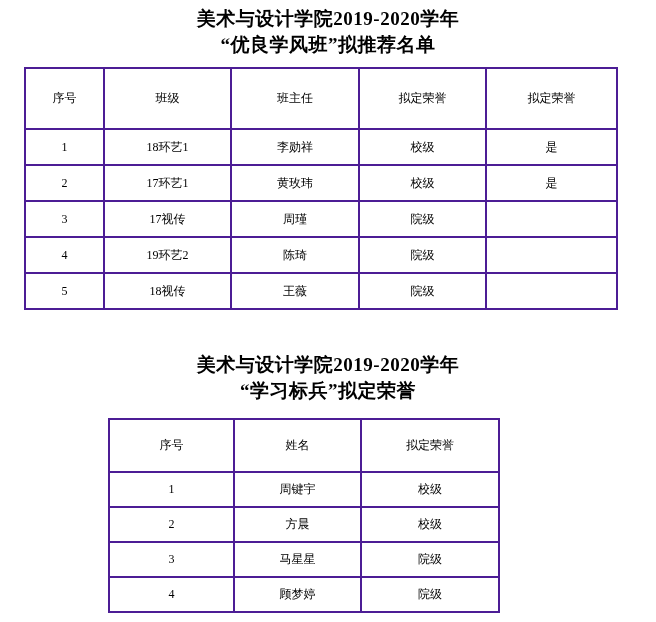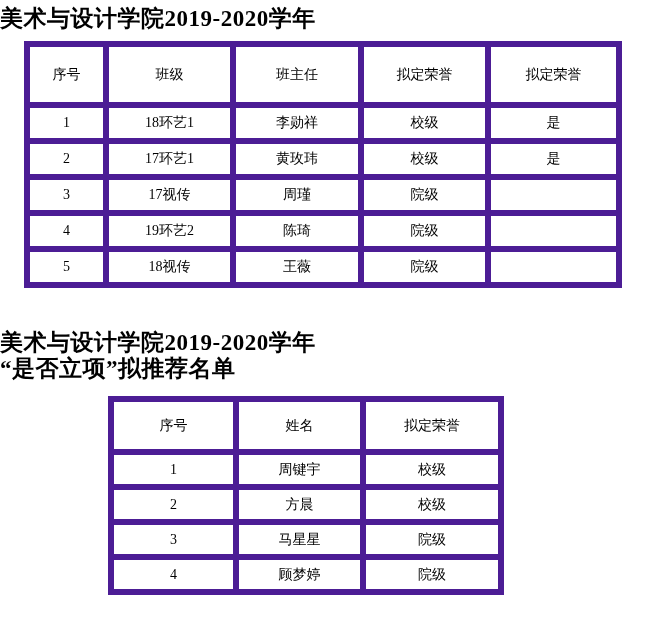--- a/index.html
+++ b/index.html
@@ -8,39 +8,39 @@
     background: #ffffff;
   }
   body {
     width: 656px;
     height: 622px;
     overflow: hidden;
     color: #000000;
     font-family: "Liberation Serif", "DejaVu Serif", serif;
   }
   .doc-title {
-    text-align: left;
+    text-align: center;
     font-weight: bold;
-    font-size: 23px;
+    font-size: 19px;
     line-height: 26px;
     letter-spacing: 0.5px;
   }
   .title-1 { padding-top: 6px; }
   .title-2 { margin-top: 42px; }
   table {
     border-collapse: collapse;
     table-layout: fixed;
     empty-cells: show;
   }
   th, td {
-    border: 6px solid #4c1d95;
+    border: 2px solid #4c1d95;
     text-align: center;
     vertical-align: middle;
     font-weight: normal;
-    font-size: 14px;
+    font-size: 12px;
     padding: 0;
     overflow: hidden;
     white-space: nowrap;
   }
   #table1 {
     margin: 9px 0 0 24px;
     width: 592px;
   }
   #table1 thead tr { height: 61px; }
   #table1 tbody tr { height: 36px; }
@@ -49,20 +49,21 @@
     width: 390px;
   }
   #table2 thead tr { height: 53px; }
   #table2 tbody tr { height: 35px; }
 </style>
 </head>
 <body>
 
 <div class="doc-title title-1">
   <div>美术与设计学院2019-2020学年</div>
+  <div>“优良学风班”拟推荐名单</div>
 </div>
 
 <table id="table1">
   <colgroup>
     <col style="width:79px">
       <col style="width:127px">
       <col style="width:128px">
       <col style="width:127px">
       <col style="width:131px">
   </colgroup>
@@ -109,21 +110,21 @@
       <td>18视传</td>
       <td>王薇</td>
       <td>院级</td>
       <td></td>
     </tr>
   </tbody>
 </table>
 
 <div class="doc-title title-2">
   <div>美术与设计学院2019-2020学年</div>
-  <div>“是否立项”拟推荐名单</div>
+  <div>“学习标兵”拟定荣誉</div>
 </div>
 
 <table id="table2">
   <colgroup>
     <col style="width:125px">
       <col style="width:127px">
       <col style="width:138px">
   </colgroup>
   <thead>
     <tr>

